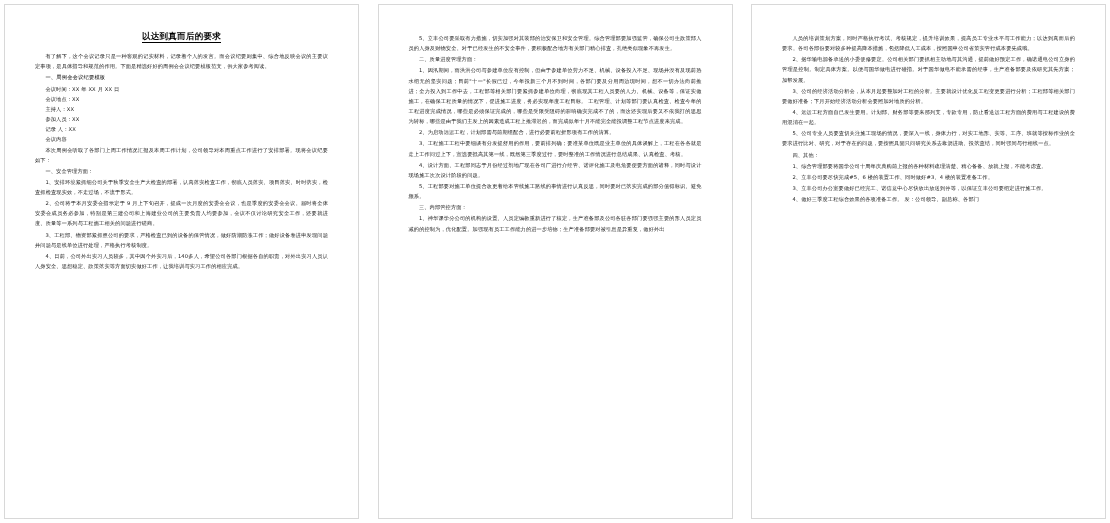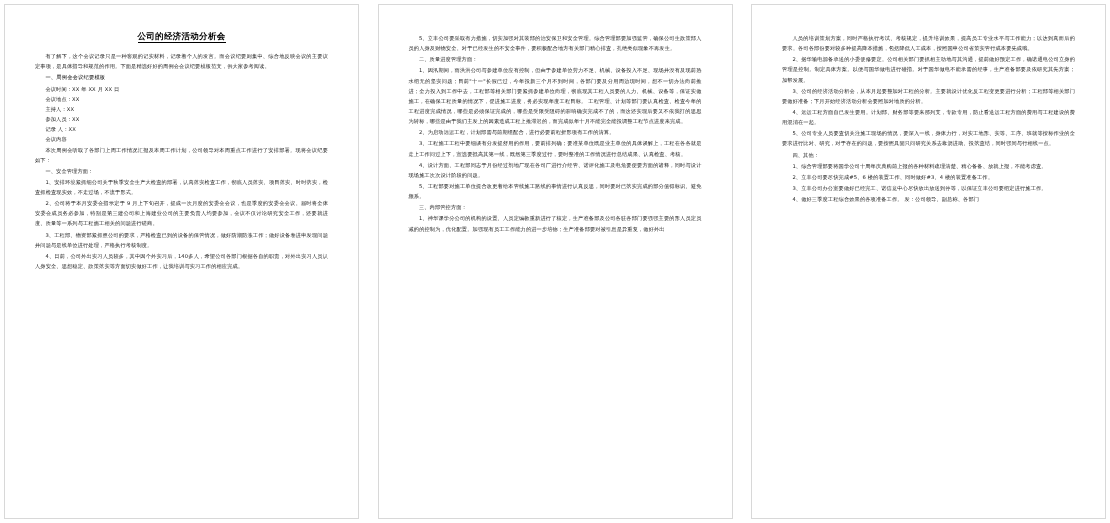--- a/index.html
+++ b/index.html
@@ -80,21 +80,21 @@
     letter-spacing: 0.15px;
   }
   .spacer-sm { height: 2px; }
 </style>
 </head>
 <body>
 
 <div id="doc-viewer">
 
   <div class="page page-1">
-    <div class="doc-title"><span class="underline">公司的经济活动分析会</span></div>
+    <div class="doc-title"><span class="underline">以达到真而后的要求</span></div>
     <p class="para indent">有了解下，这个会议记录只是一种客观的记实材料，记录着个人的发言。而会议纪要则集中、综合地反映会议的主要议定事项，是具体指导和规范的作用。下面是精选好好的周例会会议纪要模板范文，供大家参考阅读。</p>
     <p class="heading">一、周例会会议纪要模板</p>
     <p class="meta">会议时间：XX 年 XX 月 XX 日</p>
     <p class="meta">会议地点：XX</p>
     <p class="meta">主持人：XX</p>
     <p class="meta">参加人员：XX</p>
     <p class="meta">记录  人：XX</p>
     <p class="meta">会议内容</p>
     <p class="para indent">本次周例会听取了各部门上周工作情况汇报及本周工作计划，公司领导对本周重点工作进行了安排部署。现将会议纪要如下：</p>
     <p class="para indent">一、安全管理方面：</p>

